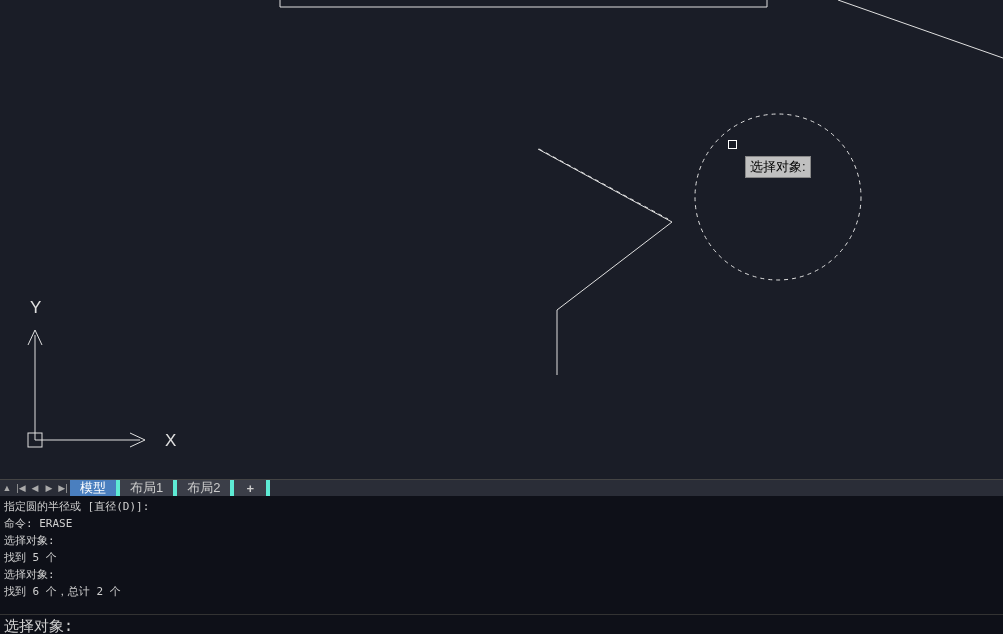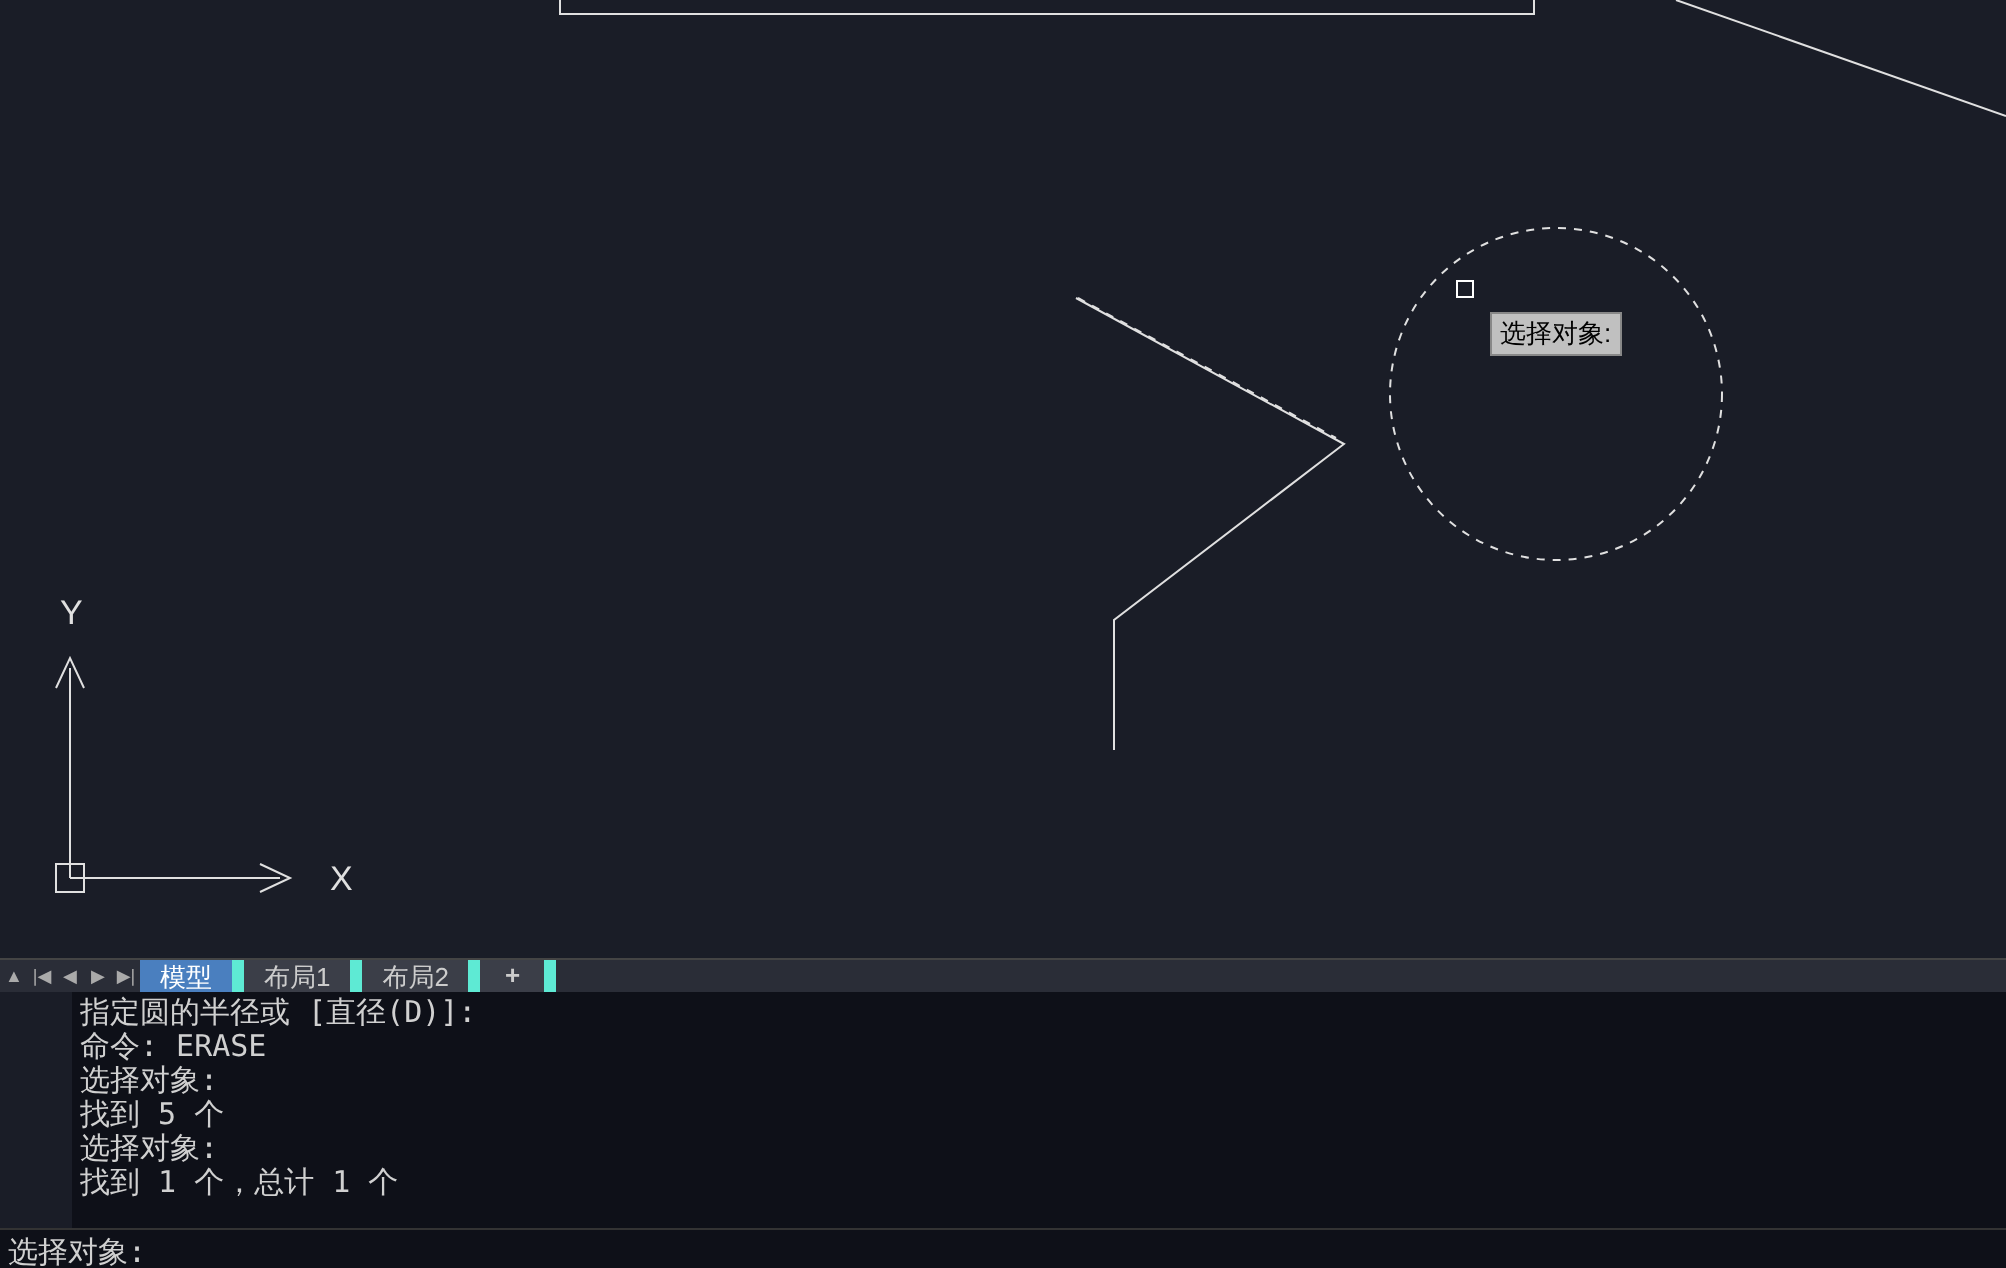--- a/index.html
+++ b/index.html
@@ -58,42 +58,42 @@
       justify-content: center;
       cursor: pointer;
       color: #aaa;
       font-size: 9px;
     }
     .tab {
       padding: 0 10px;
       font-size: 13px;
       color: #ccc;
       cursor: pointer;
-      border-right: 6px solid #5eead4;
+      border-right: 4px solid #5eead4;
       background: #3b3e48;
       height: 100%;
       display: flex;
+      align-items: center;
     }
     .tab.active {
       background: #4a7fbf;
       color: #fff;
     }
     .tab.add {
       padding: 0 12px;
       font-weight: bold;
     }
     .command-history {
       background: #0e1018;
       padding: 2px 4px;
-      font-size: 15px;
+      font-size: 11px;
       line-height: 17px;
       color: #d0d0d0;
       height: 118px;
       font-family: "SimSun", monospace;
-      margin-left: 36px;
     }
     .command-history div {
       white-space: pre;
     }
     .command-input {
       background: #0e1018;
       padding: 2px 4px;
       font-size: 15px;
       color: #d0d0d0;
       height: 20px;
@@ -166,18 +166,18 @@
       <span>+</span>
     </div>
 </div>
 
 <div class="command-history">
   <div>指定圆的半径或 [直径(D)]:</div>
   <div>命令: ERASE</div>
   <div>选择对象:</div>
   <div>找到 5 个</div>
   <div>选择对象:</div>
-  <div>找到 1 个，总计 1 个</div>
+  <div>找到 6 个，总计 2 个</div>
 </div>
 
 <div class="command-input">
   <span>选择对象:</span>
 </div>
 
 </body></html>

